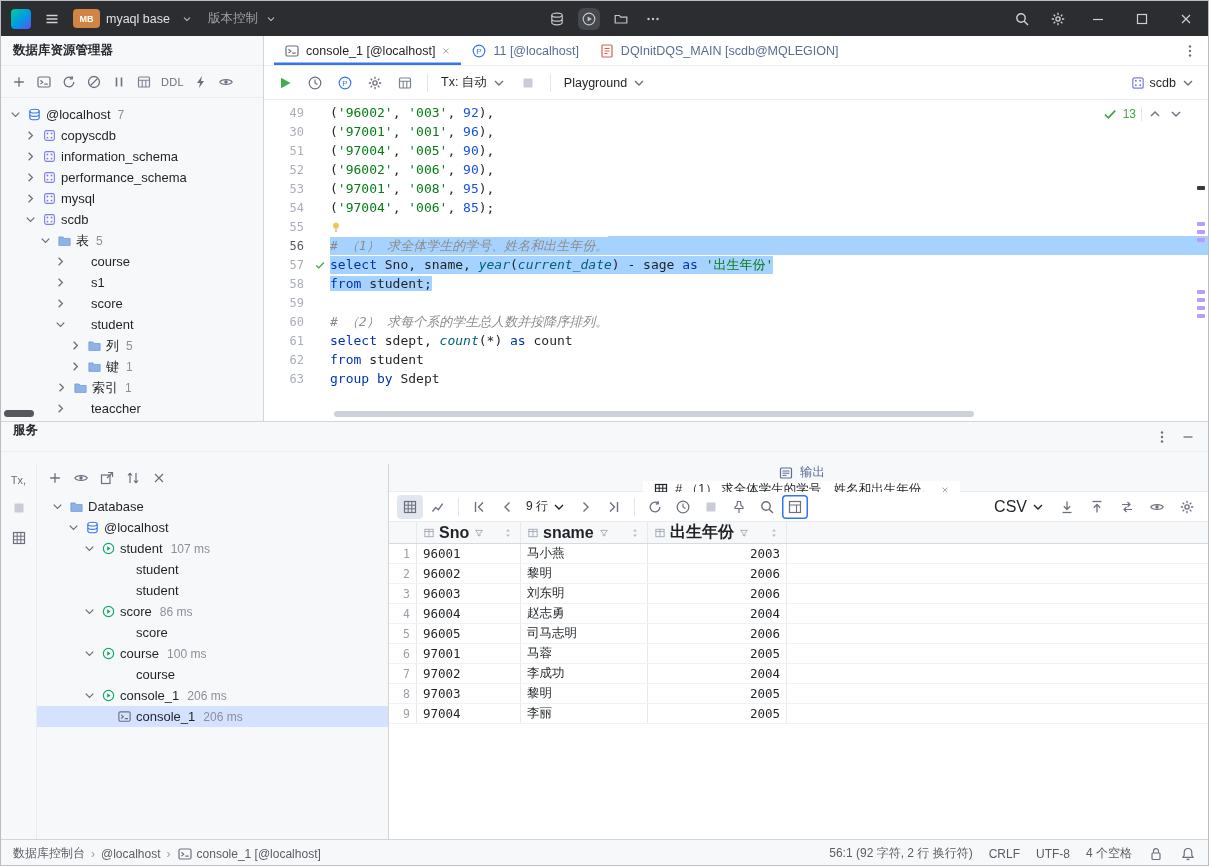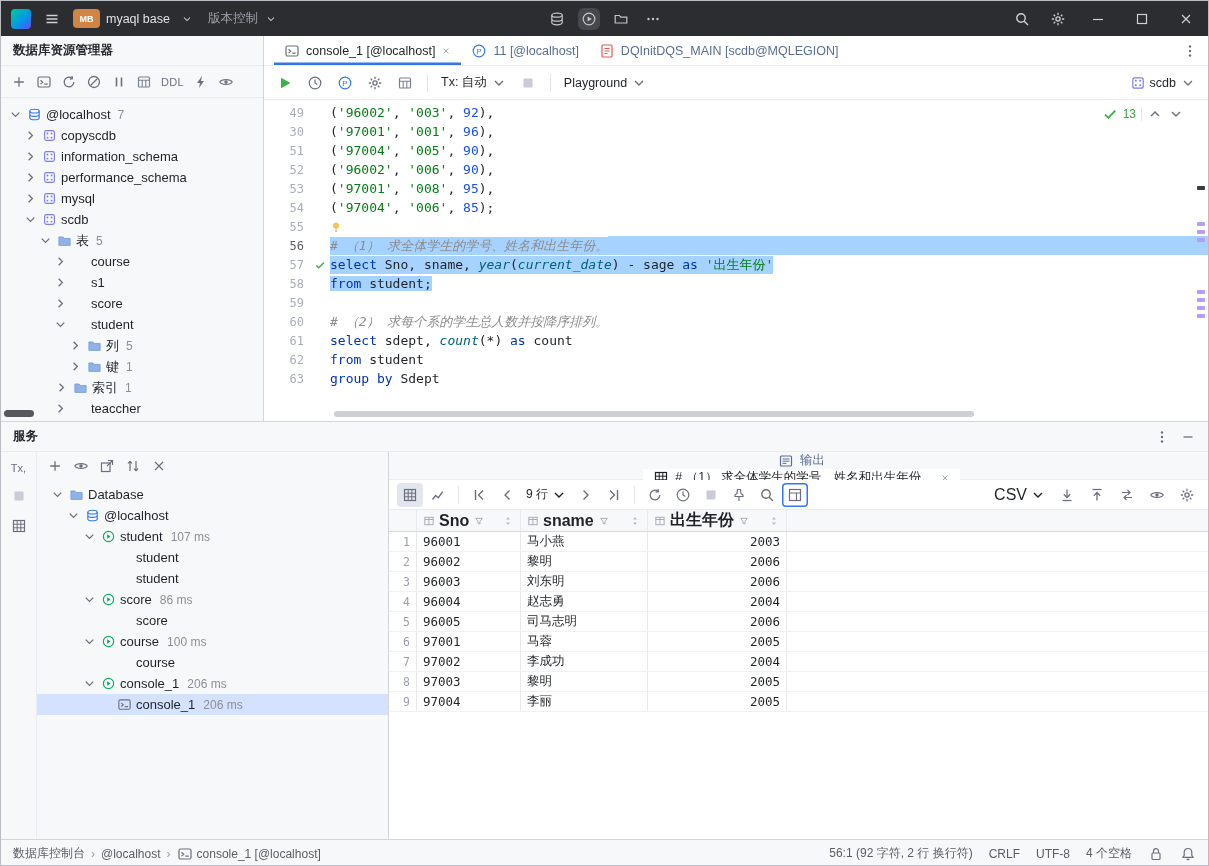--- a/index.html
+++ b/index.html
@@ -80,24 +80,24 @@
   .ed-status{position:absolute;top:5px;right:20px;display:flex;align-items:center;gap:5px;
     font-size:12px;color:#3fa744;background:rgba(255,255,255,.92);padding:1px 4px;border-radius:4px;}
   .ed-status .navchev{color:#6c707e;display:flex;}
   .ed-status .vdiv{width:1px;height:14px;background:#e3e4e8;}
   .stripe{position:absolute;top:38px;right:1px;width:11px;bottom:14px;}
   .stripe .mk{position:absolute;left:1px;width:8px;height:4px;border-radius:1px;}
   .hscroll{position:absolute;left:70px;bottom:4px;width:640px;height:6px;border-radius:3px;background:#cdd0d6;}
 
   
   .services{height:418px;border-top:1px solid #d3d5db;background:#f7f8fa;display:flex;flex-direction:column;}
-  .svc-header{height:30px;display:flex;align-items:center;padding:0 12px;border-bottom:1px solid #ebecf0;}
+  .svc-header{height:30px;display:flex;padding:0 12px;border-bottom:1px solid #ebecf0;}
   .svc-title{font-weight:bold;font-size:12.5px;color:#27282e;}
   .svc-hicons{margin-left:auto;display:flex;align-items:center;gap:10px;color:#6c707e;}
-  .svc-body{flex:1;display:flex;min-height:0;}
+  .svc-body{flex:1;display:flex;min-height:0;margin-top:12px;}
   .svc-strip{width:36px;flex:none;border-right:1px solid #ebecf0;display:flex;flex-direction:column;align-items:center;gap:14px;padding-top:10px;color:#6c707e;}
   .txlbl{font-size:11px;color:#6c707e;font-family:"Liberation Sans",sans-serif;}
   .svc-left{width:352px;flex:none;border-right:1px solid #d3d5db;display:flex;flex-direction:column;background:#f7f8fa;}
   .svc-toolbar{height:28px;display:flex;align-items:center;gap:10px;padding:0 10px;color:#6c707e;}
   .svc-tree{flex:1;padding-top:4px;white-space:nowrap;overflow:hidden;}
   .srow{display:flex;align-items:center;height:21px;gap:4px;cursor:default;}
   .srow.sel{background:#d4e2ff;}
   .srow .ic{width:15px;height:15px;}
   .stime{font-size:12px;color:#8c8f98;margin-left:4px;}
 

